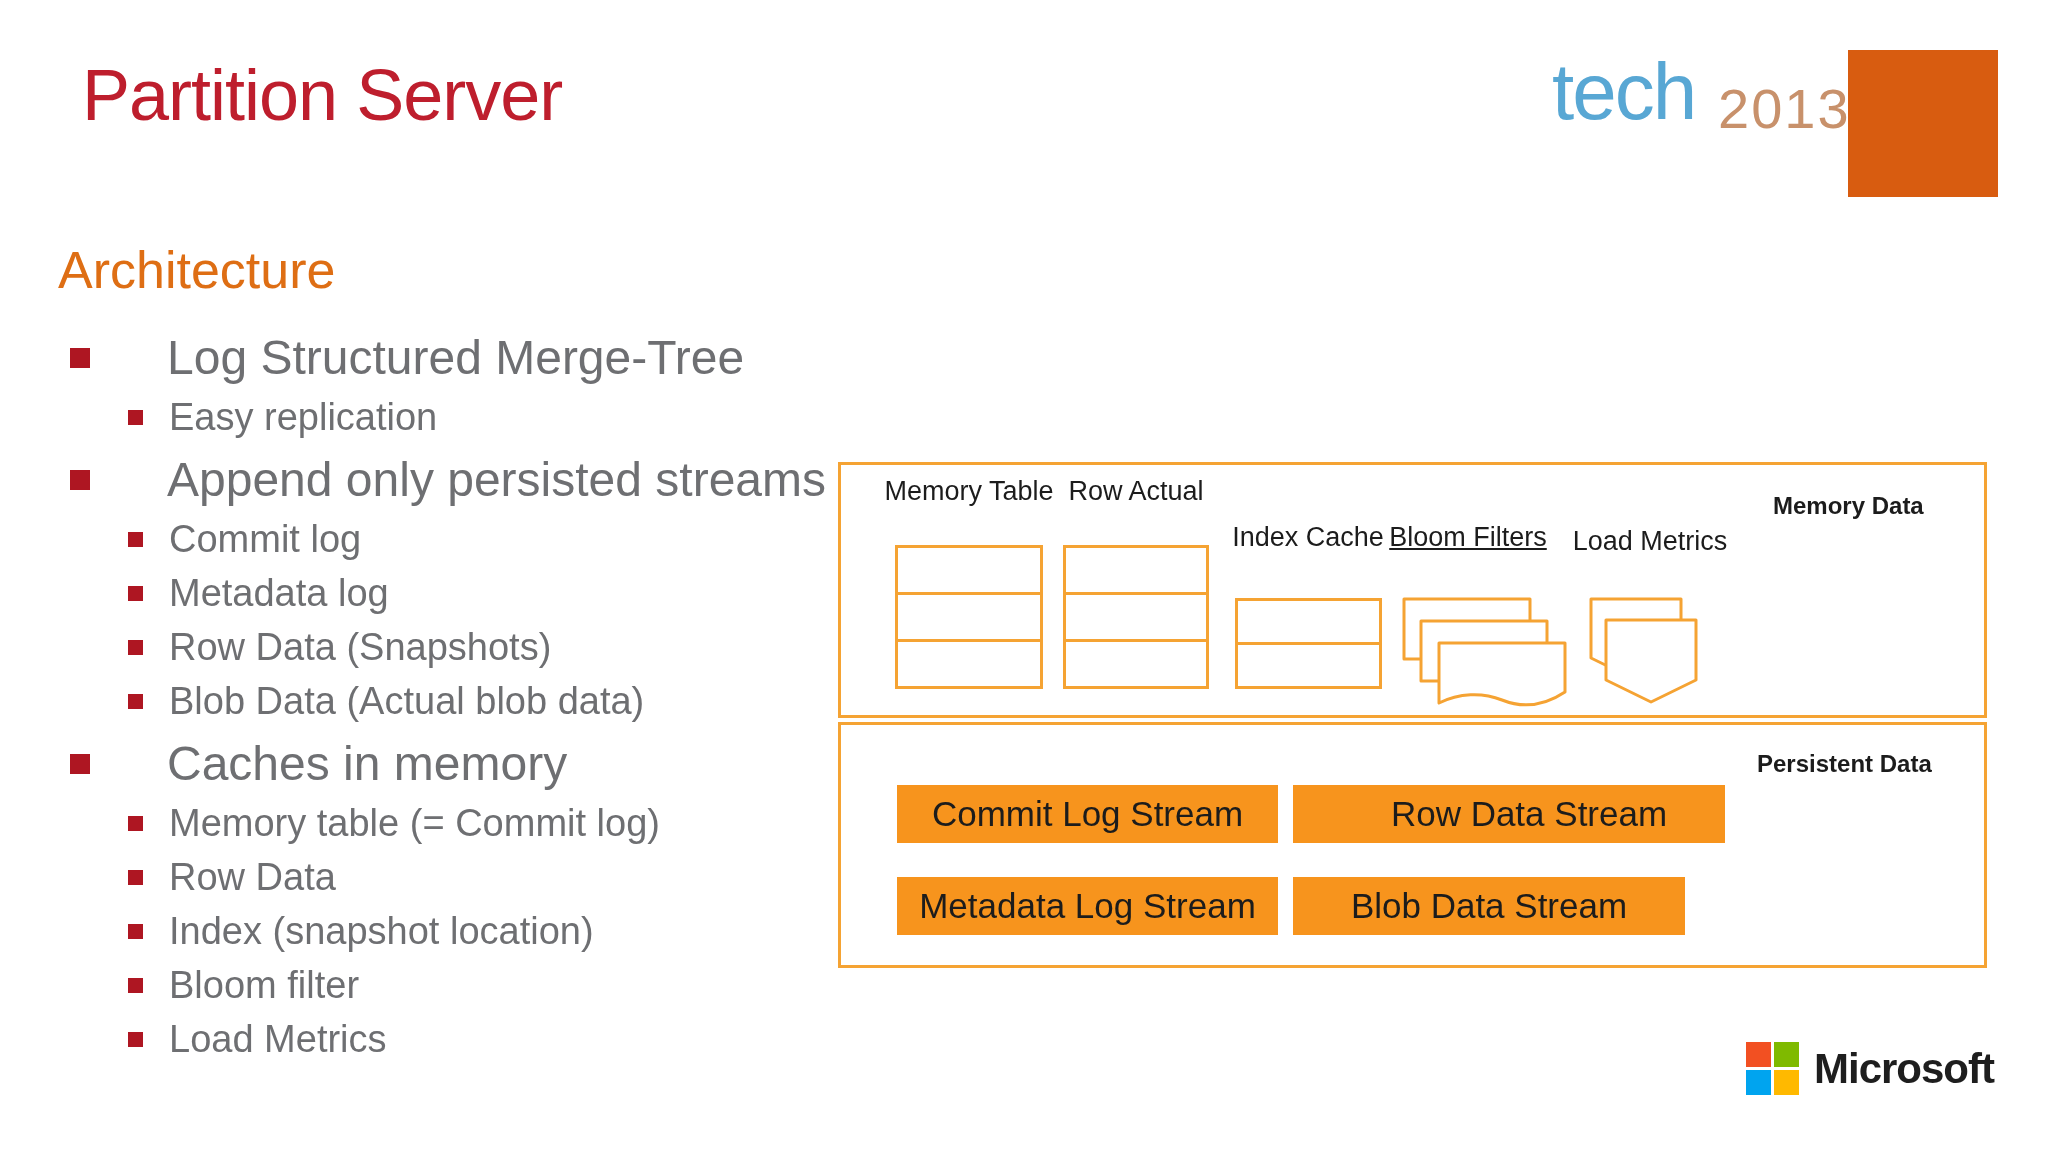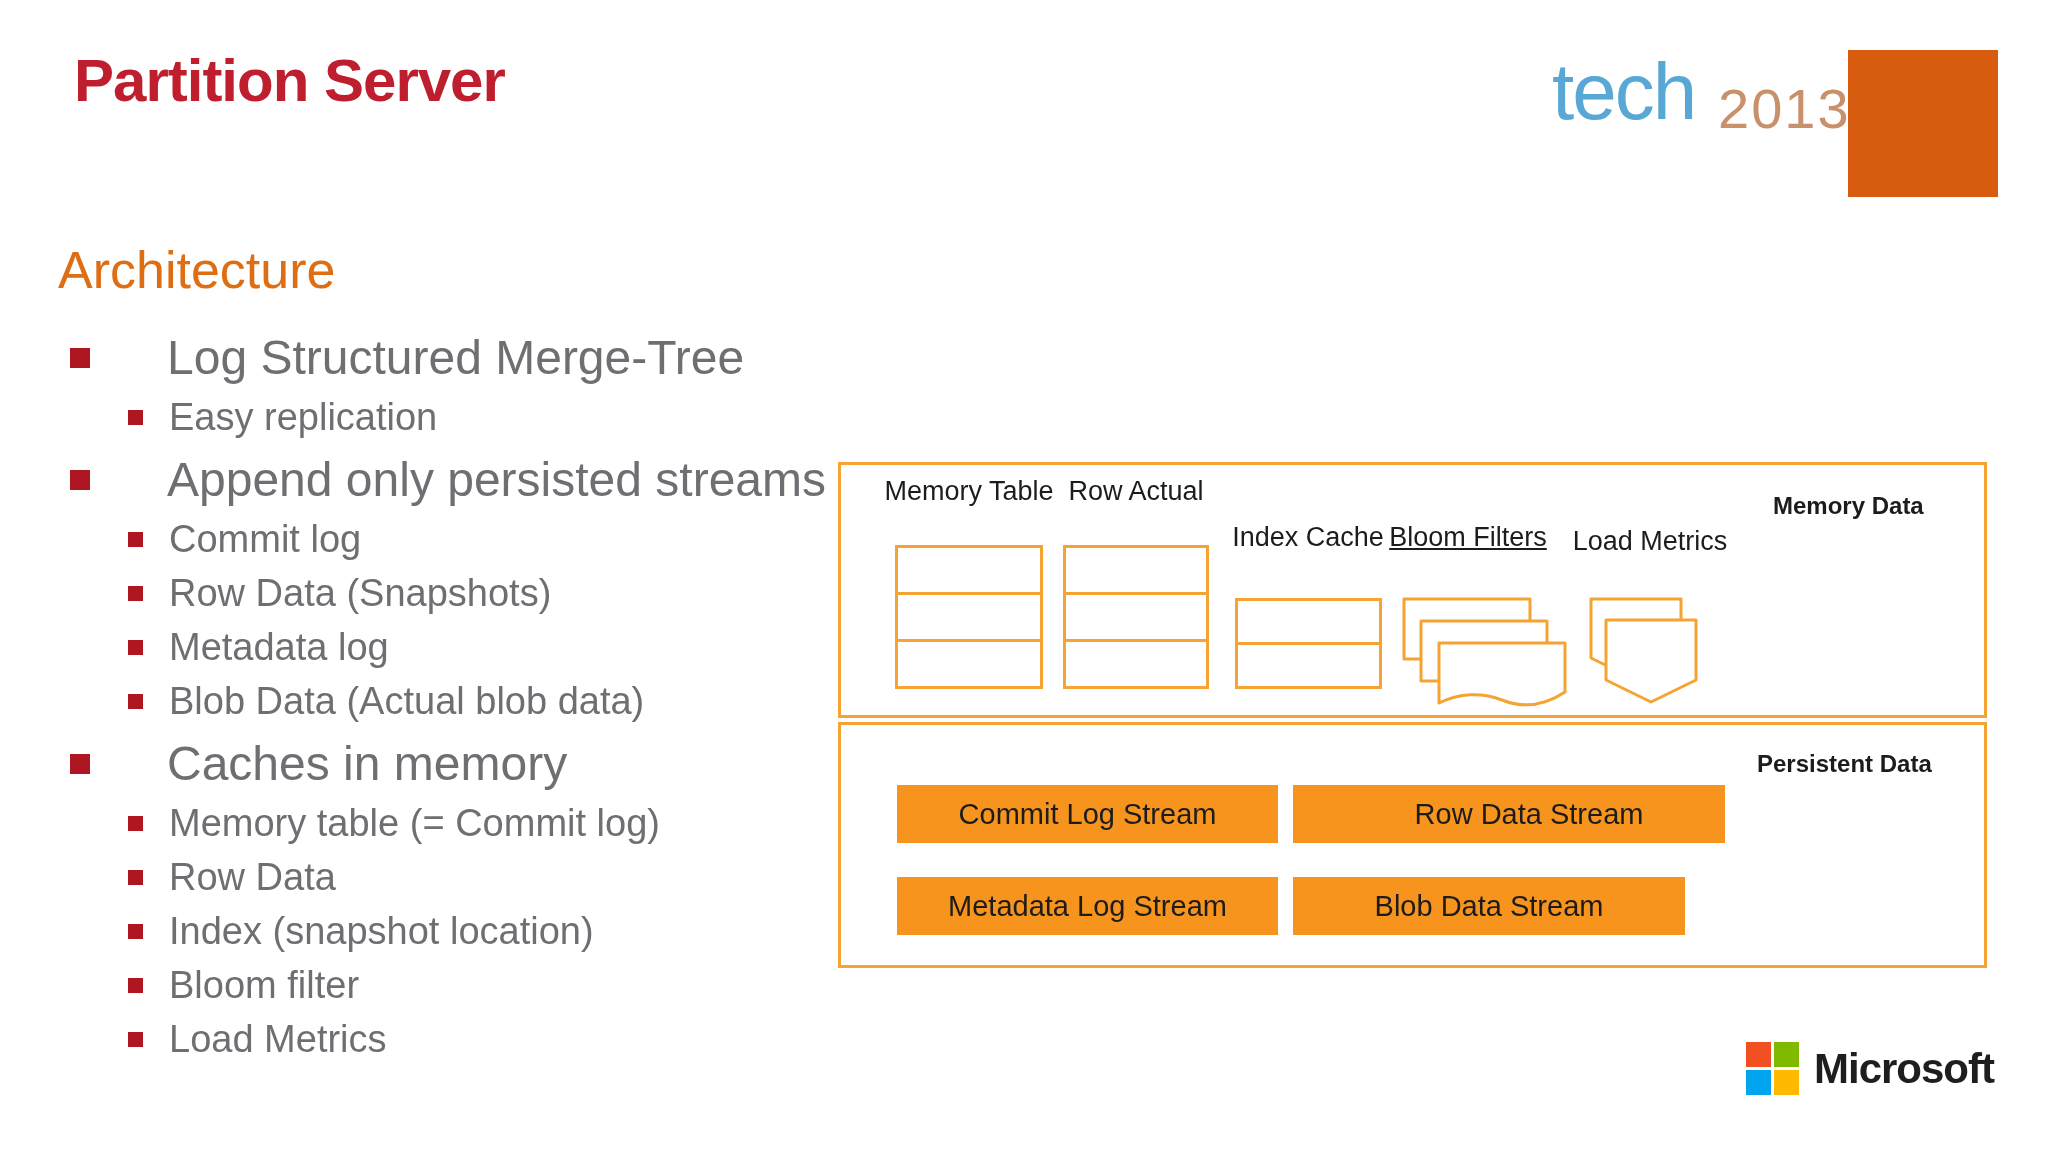--- a/index.html
+++ b/index.html
@@ -4,22 +4,22 @@
 <style>
   html,body { margin:0; padding:0; background:#ffffff; }
   .slide {
     position:relative; width:2048px; height:1152px; overflow:hidden;
     background:#ffffff;
     font-family:"Liberation Sans","DejaVu Sans",sans-serif;
   }
 
   
   .title {
-    position:absolute; left:74px; top:48px; margin:0;
-    font-size:60px; font-weight:bold; letter-spacing:-1px;
+    position:absolute; left:74px; top:48px; margin:8px;
+    font-size:72px; font-weight:normal; letter-spacing:-1px;
     color:var(--titleRed); line-height:1.1;
   }
   .techdays { position:absolute; left:1550px; top:50px; width:460px; height:165px; }
   .td-tech  { position:absolute; left:2px;   top:-4px;  font-size:80px; color:var(--techBlue); letter-spacing:-2px; }
   .td-year  { position:absolute; left:168px; top:26px;  font-size:56px; color:var(--techTan); letter-spacing:2px; }
   .td-days  { position:absolute; left:108px; top:62px;  font-size:80px; color:var(--techBlue); letter-spacing:-2px; }
   .td-square{ position:absolute; left:298px; top:0px; width:150px; height:147px; background:var(--techSquare); }
 
   
   .heading {
@@ -51,21 +51,21 @@
   .g-rowcache { left:1063px; top:545px; width:146px; height:144px; }
   .g-idxcache { left:1235px; top:598px; width:147px; height:91px; }
 
   .shape-svg { position:absolute; }
   .svg-bloom { left:1400px; top:596px; }
   .svg-load  { left:1583px; top:596px; }
   .diag-shape { fill:#ffffff; stroke:var(--diagOrange); stroke-width:3px; stroke-linejoin:round; }
 
   .stream {
     position:absolute; background:var(--streamOrange); color:var(--diagText);
-    font-size:29px; display:flex; align-items:center; justify-content:center;
+    font-size:35px; display:flex; align-items:center; justify-content:center;
     text-align:right;
   }
   .st-commit   { left:897px;  top:785px; width:381px; height:58px; }
   .st-rowdata  { left:1293px; top:785px; width:392px; height:58px;padding-left:40px; }
   .st-metadata { left:897px;  top:877px; width:381px; height:58px; }
   .st-blobdata { left:1293px; top:877px; width:392px; height:58px; }
 
   
   .mslogo { position:absolute; left:1746px; top:1042px; display:flex; align-items:center; }
   .ms-squares { display:grid; grid-template-columns:25px 25px; grid-template-rows:25px 25px; gap:3px; }
@@ -100,25 +100,25 @@
     <div class="b lvl1">
         <span class="sq"></span>
         <span>Append only persisted streams</span>
       </div>
     <div class="b lvl2">
         <span class="sq"></span>
         <span>Commit log</span>
       </div>
     <div class="b lvl2">
         <span class="sq"></span>
+        <span>Metadata log</span>
+      </div>
+    <div class="b lvl2">
+        <span class="sq"></span>
         <span>Row Data (Snapshots)</span>
-      </div>
-    <div class="b lvl2">
-        <span class="sq"></span>
-        <span>Metadata log</span>
       </div>
     <div class="b lvl2">
         <span class="sq"></span>
         <span>Blob Data (Actual blob data)</span>
       </div>
     <div class="b lvl1">
         <span class="sq"></span>
         <span>Caches in memory</span>
       </div>
     <div class="b lvl2">

